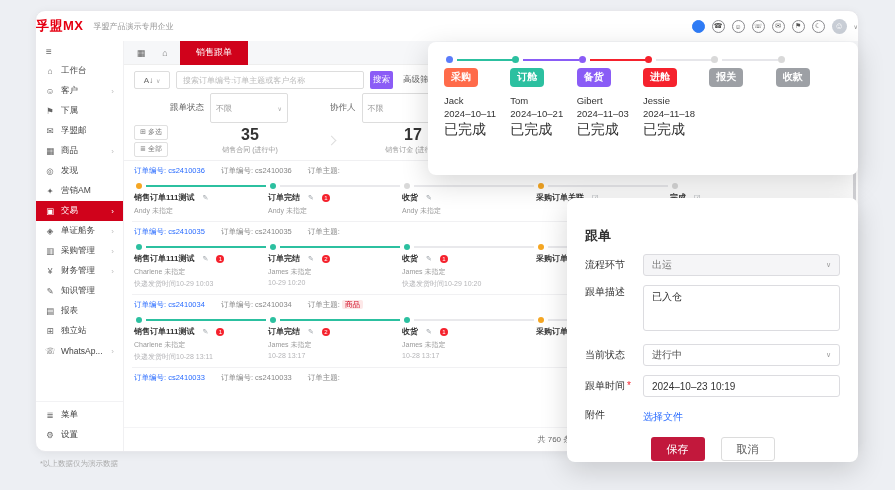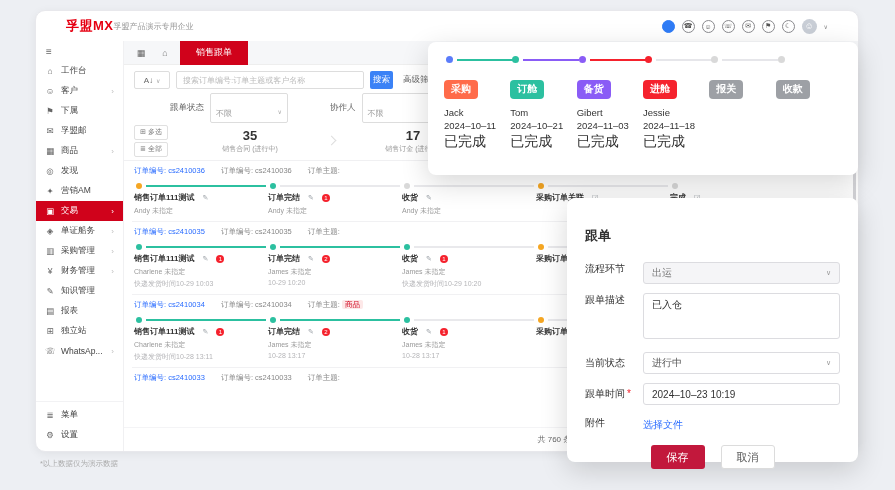--- a/index.html
+++ b/index.html
@@ -4,23 +4,23 @@
 <style>
   * { margin:0; padding:0; box-sizing:border-box; }
   html,body { width:895px; height:490px; overflow:hidden; }
   body { background:#edeff3; font-family:"Liberation Sans","DejaVu Sans",sans-serif; }
   .stage { position:relative; width:895px; height:490px; }
 
   
   .app { position:absolute; left:35px; top:10px; width:824px; height:442px; background:#fff;
          border:1px solid #e8e8ec; border-radius:10px; box-shadow:0 2px 10px rgba(0,0,0,.06);
          overflow:hidden; display:flex; flex-direction:column; }
-  .topbar { flex:0 0 30px; display:flex; align-items:center; padding:0 30px; }
+  .topbar { flex:0 0 30px; display:flex; align-items:center; padding:0 0; }
   .logo { color:#e60012; font-weight:bold; font-size:13px; letter-spacing:.5px; }
-  .sub { margin-left:0; font-size:8px; color:#999; }
+  .sub { margin-left:10px; font-size:8px; color:#999; }
   .tb-right { margin-left:auto; display:flex; align-items:center; gap:7px; }
   .tbi { width:13px; height:13px; border:1px solid #8a8a8e; border-radius:50%; font-size:7px; color:#555;
          display:flex; align-items:center; justify-content:center; cursor:pointer; }
   .tbi.blue { background:#2f7cf6; border-color:#2f7cf6; color:#fff; }
   .avatar { width:15px; height:15px; border-radius:50%; background:#c9ced6; color:#fff; font-size:9px;
             display:flex; align-items:center; justify-content:center; }
   .caret { font-size:6px; color:#888; }
 
   .appbody { flex:1; display:flex; min-height:0; }
 
@@ -39,37 +39,37 @@
   .content { flex:1; display:flex; flex-direction:column; min-width:0; }
   .tabbar { height:24px; background:#f6f7f9; border-bottom:1px solid #eee; display:flex; align-items:center; padding-left:8px; gap:6px; }
   .tab-ic { width:18px; height:16px; display:flex; align-items:center; justify-content:center; font-size:9px; color:#666; cursor:pointer; }
   .tab { height:24px; display:flex; align-items:center; padding:0 16px; background:#d0021b; color:#fff; font-size:9px; cursor:pointer; }
 
   .toolbar { height:30px; display:flex; align-items:center; gap:6px; padding:0 10px; }
   .sort-box { width:36px; height:18px; border:1px solid #ddd; border-radius:2px; font-size:8px; color:#666;
               display:flex; align-items:center; justify-content:center; gap:3px; cursor:pointer; }
   .search-input { width:188px; height:18px; border:1px solid #ddd; border-radius:2px; font-size:8px; color:#333; padding:0 6px; font-family:inherit; }
   .search-input::placeholder { color:#bbb; }
-  .btn-search { width:23px; height:18px; background:#3b82f6; border:none; color:#fff; font-size:8.5px; border-radius:2px; cursor:pointer; font-family:inherit; }
+  .btn-search { width:23px; height:18px; background:#8b5cf6; border:none; color:#fff; font-size:8.5px; border-radius:2px; cursor:pointer; font-family:inherit; }
   .adv { font-size:8.5px; color:#666; margin-left:4px; cursor:pointer; }
 
   .filters { height:26px; display:flex; align-items:center; gap:6px; padding:0 10px; }
   .f-label { font-size:8.5px; color:#666;padding-left:36px; }
   .select { min-width:78px; height:17px; border:1px solid #ddd; border-radius:2px; font-size:8px; color:#999;
-            display:flex; align-items:flex-start; justify-content:space-between; padding:14px 5px; cursor:pointer; }
+            display:flex; align-items:center; justify-content:space-between; padding:14px 5px; cursor:pointer; }
   .sel-caret { font-size:6px; color:#aaa; }
   .vdiv { width:1px; height:12px; background:#e3e3e6; margin:0 4px; }
   .cb { width:9px; height:9px; border:1px solid #ccc; border-radius:2px; background:#fff; cursor:pointer; }
 
   .stats { height:40px; display:flex; align-items:center; padding:0 10px; gap:4px; border-bottom:1px solid #f0f0f2; }
   .mini-col { display:flex; flex-direction:column; gap:2px; margin-right:4px; }
   .mini-btn { width:34px; height:15px; border:1px solid #e0e0e0; border-radius:2px; font-size:7px; color:#777;
               display:flex; align-items:center; justify-content:center; gap:2px; background:#fff; cursor:pointer; }
   .stat-card { width:148px; text-align:center; cursor:pointer; }
-  .stat-val { font-size:13px; font-weight:bold; color:#333; }
+  .stat-val { font-size:16px; font-weight:bold; color:#333; }
   .stat-lab { font-size:7px; color:#999; margin-top:1px; }
   .chv { width:7px; height:7px; border-top:1px solid #ddd; border-right:1px solid #ddd; transform:rotate(45deg); flex:0 0 auto; }
 
   
   .list { flex:1; min-height:0; padding:0 12px 0 8px; position:relative; overflow:hidden; }
   .row { border-bottom:1px solid #f1f1f3; padding:4px 0 5px; }
   .row-h { display:flex; gap:16px; font-size:7.5px; color:#888; padding:1px 2px 3px; }
   .lnk { color:#2a6cff; cursor:pointer; }
   .subject-tag { color:#d0021b; background:#fde8e8; border-radius:2px; padding:0 3px; }
   .tl { display:flex; margin-top:3px; padding-left:2px; }
@@ -100,34 +100,34 @@
 
   
   .card { position:absolute; background:#fff; border-radius:8px; box-shadow:0 8px 28px rgba(0,0,0,.16); z-index:5; }
   .wf { left:428px; top:42px; width:430px; height:133px; padding:14px 16px 10px; }
   .wf-track,.wf-cells { display:flex; }
   .wf-col { width:71px; position:relative; height:10px; }
   .dot2 { position:absolute; left:2px; top:0; width:7px; height:7px; border-radius:50%; background:#d9d9d9; }
   .seg2 { position:absolute; left:13px; top:2.6px; width:56px; height:2px; background:#e6e6ea; }
   .wf-cell { width:71px; }
   .wf-badge { display:inline-block; padding:2.5px 7px; border-radius:4px; color:#fff; font-size:10px; font-weight:bold; cursor:pointer; }
-  .wf-cells { margin-top:12px; }
+  .wf-cells { }
   .wf-person { font-size:9.5px; color:#333; margin-top:8px; }
   .wf-date { font-size:9.5px; color:#333; margin-top:2px; }
   .wf-status { font-size:14px; color:#333; margin-top:2px; }
 
   .formcard { left:567px; top:198px; width:291px; height:264px; padding:29px 18px; z-index:6; }
   .form-title { font-size:13px; font-weight:bold; color:#333; }
   .frow { display:flex; align-items:center; margin-top:9px; }
   .frow.top { align-items:flex-start; }
   .flabel { flex:0 0 58px; font-size:10px; color:#333; }
   .fctrl { flex:1; min-width:0; }
   .fselect { height:22px; border:1px solid #dcdce0; border-radius:3px; display:flex; align-items:center;
              justify-content:space-between; padding:0 8px; font-size:10px; color:#555; background:#fff; cursor:pointer; }
-  .fselect.disabled { background:#f5f5f7; color:#777;margin-top:8px; }
+  .fselect.disabled { background:#f5f5f7; color:#777; }
   .fsel-caret { font-size:7px; color:#999; }
   .ftext { width:100%; height:46px; border:1px solid #dcdce0; border-radius:3px; padding:4px 8px; font-size:10px; color:#333; resize:none; font-family:inherit; }
   .finput { width:100%; height:22px; border:1px solid #dcdce0; border-radius:3px; padding:0 8px; font-size:10px; color:#333; font-family:inherit; }
   .flink { font-size:10px; color:#2a6cff; cursor:pointer; }
   .req { color:#f5222d; margin-left:2px; }
   .fbtns { display:flex; justify-content:center; gap:16px; margin-top:13px; }
   .btn-save { width:54px; height:24px; background:#c2183c; color:#fff; border:none; border-radius:3px; font-size:11px; cursor:pointer; font-family:inherit; }
   .btn-cancel { width:54px; height:24px; background:#fff; color:#555; border:1px solid #dcdcdc; border-radius:3px; font-size:11px; cursor:pointer; font-family:inherit; }
 </style>
 </head>

